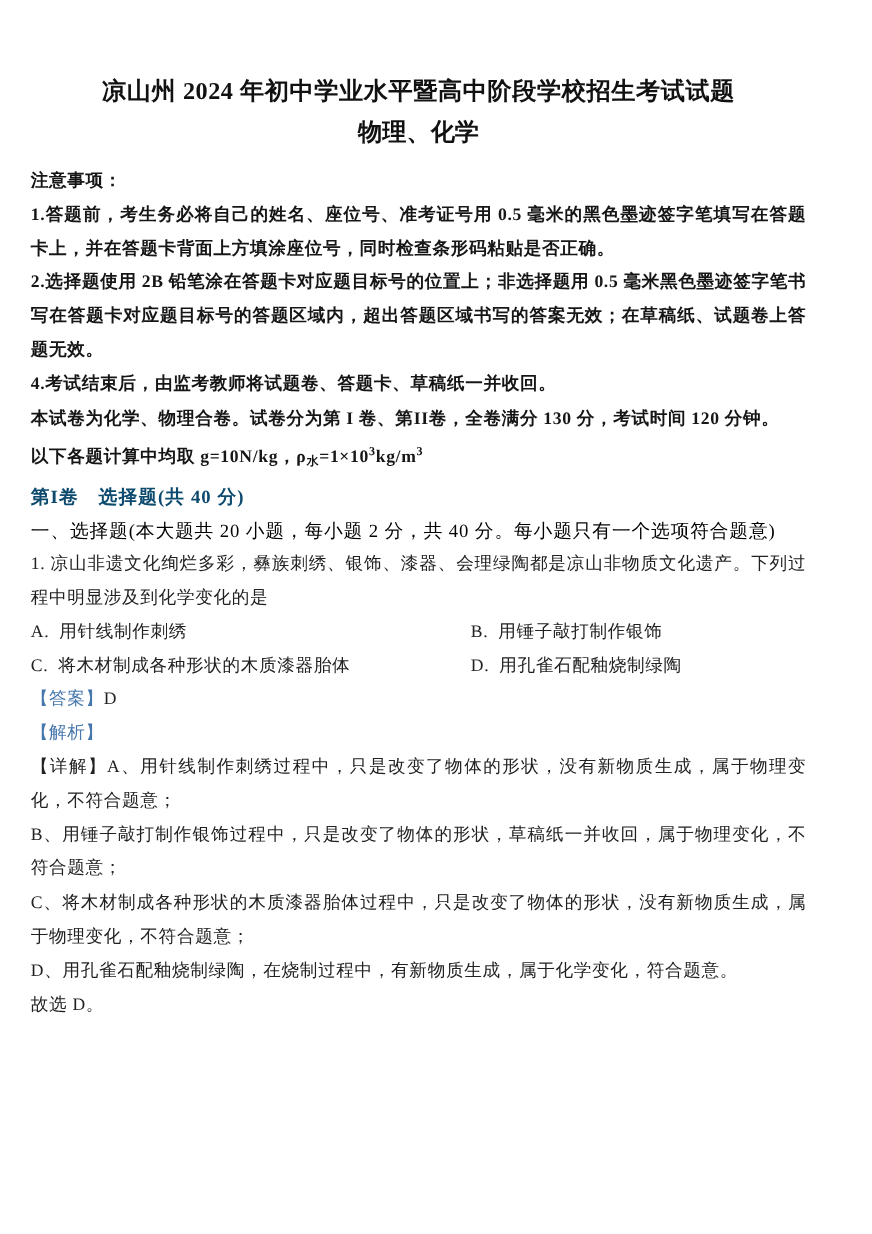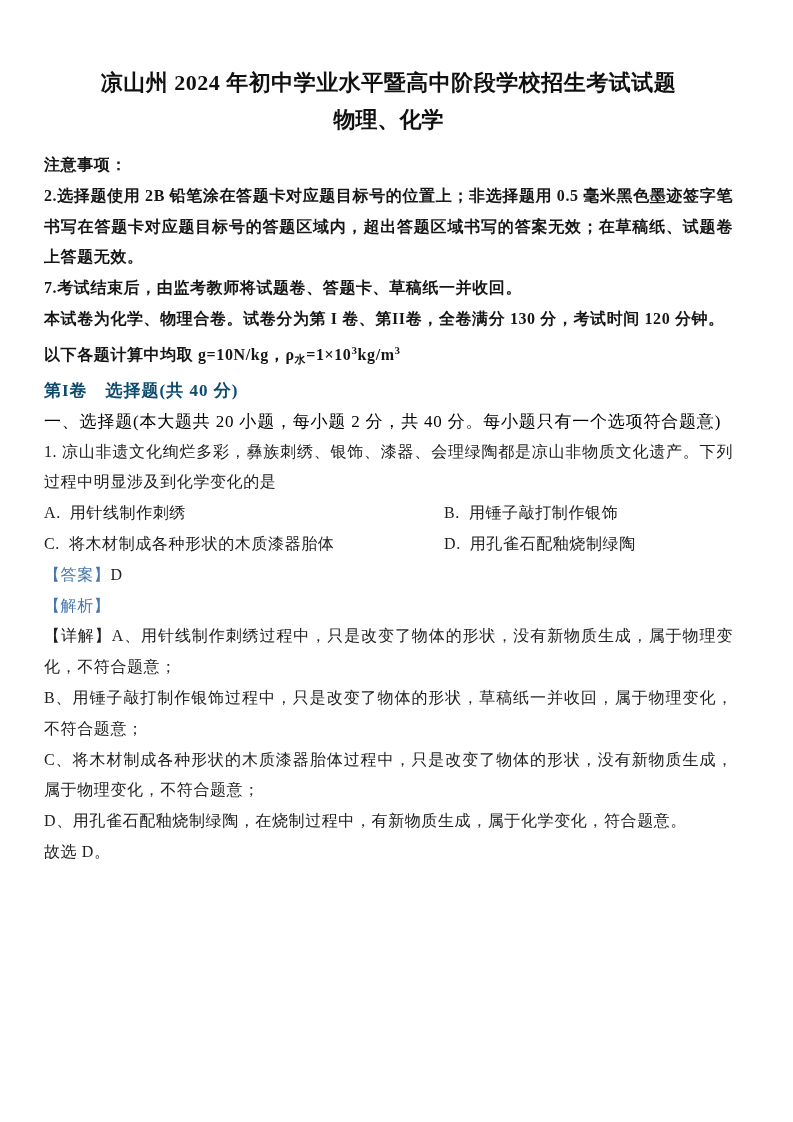--- a/index.html
+++ b/index.html
@@ -12,21 +12,21 @@
   body{
     font-family:"Liberation Serif","DejaVu Serif",serif;
     color:var(--text);
   }
   .page{
     position:relative;
     width:793px;
     height:1122px;
     background:var(--page-bg);
     overflow:hidden;
-    padding:64px 60px 0 44px;
+    padding:64px 60px 0 28px;
   }
   .doc-title{
     text-align:center;
     font-size:22px;
     font-weight:bold;
     letter-spacing:0.5px;
     line-height:37px;
     color:#111;
   }
   .doc-subtitle{
@@ -78,22 +78,23 @@
 </head>
 <body>
 
 <div class="page">
 
   <h1 class="doc-title">凉山州 2024 年初中学业水平暨高中阶段学校招生考试试题</h1>
   <h2 class="doc-subtitle">物理、化学</h2>
 
   <div class="body-text">
     <p class="bold">注意事项：</p>
+    <p class="bold">1.答题前，考生务必将自己的姓名、座位号、准考证号用 0.5 毫米的黑色墨迹签字笔填写在答题卡上，并在答题卡背面上方填涂座位号，同时检查条形码粘贴是否正确。</p>
     <p class="bold">2.选择题使用 2B 铅笔涂在答题卡对应题目标号的位置上；非选择题用 0.5 毫米黑色墨迹签字笔书写在答题卡对应题目标号的答题区域内，超出答题区域书写的答案无效；在草稿纸、试题卷上答题无效。</p>
-    <p class="bold">7.考试结束后，由监考教师将试题卷、答题卡、草稿纸一并收回。</p>
+    <p class="bold">4.考试结束后，由监考教师将试题卷、答题卡、草稿纸一并收回。</p>
     <p class="bold">本试卷为化学、物理合卷。试卷分为第 I 卷、第II卷，全卷满分 130 分，考试时间 120 分钟。</p>
     <p class="bold"><span>以下各题计算中均取 g=10N/kg，ρ</span><sub class="water">水</sub><span>=1×10</span><sup class="cube">3</sup><span>kg/m</span><sup class="cube">3</sup></p>
   </div>
 
   <p class="volume-heading">第I卷　选择题(共 40 分)</p>
   <p class="section-heading">一、选择题(本大题共 20 小题，每小题 2 分，共 40 分。每小题只有一个选项符合题意)</p>
 
   <div class="body-text">
     <p class="stem">1. 凉山非遗文化绚烂多彩，彝族刺绣、银饰、漆器、会理绿陶都是凉山非物质文化遗产。下列过程中明显涉及到化学变化的是</p>
 

